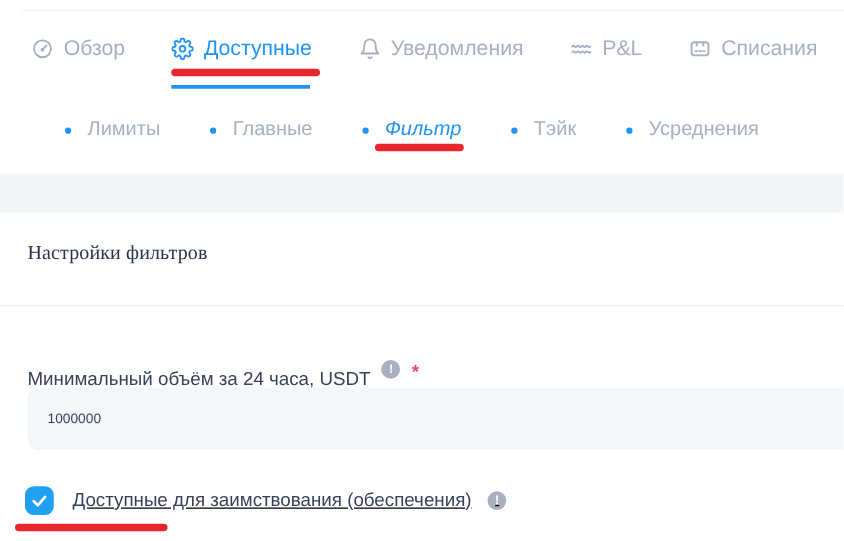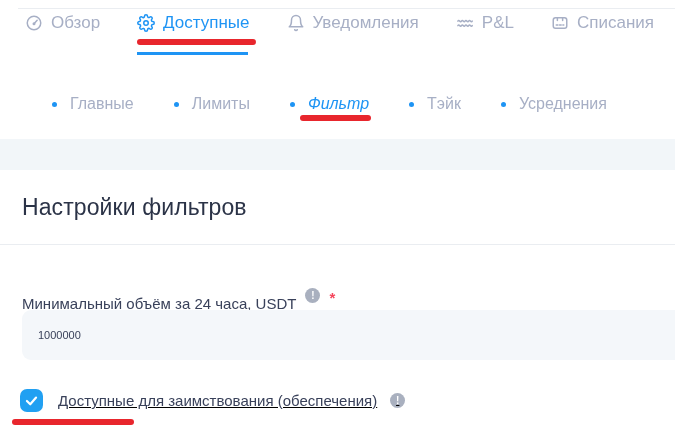--- a/index.html
+++ b/index.html
@@ -4,21 +4,21 @@
 <style>
   * { margin:0; padding:0; box-sizing:border-box; }
   html,body { width:675px; height:433px; background:#ffffff; overflow:hidden;
     font-family:"Liberation Sans", sans-serif; position:relative; }
 
   .abs { position:absolute; }
 
   .top-hairline { top:8px; left:18px; right:0; height:1px; background:var(--divider); }
 
   
-  .tabs { top:13px; left:25px; display:flex; gap:37px; align-items:center; }
+  .tabs { top:29px; left:25px; display:flex; gap:37px; align-items:center; }
   .tab { display:flex; align-items:center; gap:8px; color:var(--inactive-gray);
          font-size:17px; cursor:pointer; position:relative; white-space:nowrap; }
   .tab.active { color:var(--accent-blue); }
   .tab .ticon { width:18px; height:18px; display:block; flex:0 0 auto; }
   .tab-underline-red { position:absolute; left:0; right:-6px; top:26px; height:6px;
          border-radius:3px; background:var(--annotation-red); }
   .tab-underline-blue { position:absolute; left:0; right:2px; top:39px; height:3px;
          background:var(--accent-blue); }
 
   
@@ -26,22 +26,22 @@
   .subtab { display:flex; align-items:center; gap:13px; color:var(--inactive-gray);
          font-size:16px; cursor:pointer; }
   .subtab .dot { width:5px; height:5px; border-radius:50%; background:var(--accent-blue); flex:0 0 auto; }
   .subtab .lbl { position:relative; }
   .subtab.active { color:var(--accent-blue);font-style:italic; }
   .subtab-underline-red { position:absolute; left:-8px; right:-2px; top:20px; height:6px;
          border-radius:3px; background:var(--annotation-red); }
 
   .band { top:139px; left:0; right:0; height:31px; background:var(--band-bg); }
 
-  .section-title { left:22px; top:194px; font-size:23px; font-weight:500;
-         color:var(--text-dark); letter-spacing:.1px; }
+  .section-title { left:22px; top:194px; font-size:16px; font-weight:500;
+         color:var(--text-dark); letter-spacing:.1px;font-family:Liberation Serif, serif; }
 
   .divider2 { top:244px; left:0; right:0; height:1px; background:var(--divider); }
 
   .field-label-row { left:22px; top:278px; display:flex; align-items:center; gap:9px; }
   .field-label { font-size:15px; font-weight:500; color:var(--label-dark);margin-top:17px; }
   .info-badge { width:15px; height:15px; border-radius:50%; background:var(--info-gray);
          color:#ffffff; font-size:10px; font-weight:bold; display:flex;
          align-items:center; justify-content:center; cursor:pointer; flex:0 0 auto; }
   .required-mark { color:var(--required-red); font-size:15px; font-weight:bold;
          position:relative; top:2px; }
@@ -103,25 +103,25 @@
       <path d="M8.5 5v3.5M15.5 5v3.5"></path>
       <path d="M7 14.5h10" stroke-dasharray="2.2 2.2"></path>
     </svg>
     <span>Списания</span>
   </div>
 </nav>
 
 <nav class="abs subtabs">
   <div class="subtab">
     <span class="dot"></span>
-    <span class="lbl">Главные</span>
+    <span class="lbl">Лимиты</span>
   </div>
   <div class="subtab">
     <span class="dot"></span>
-    <span class="lbl">Лимиты</span>
+    <span class="lbl">Главные</span>
   </div>
   <div class="subtab active">
     <span class="dot"></span>
     <span class="lbl"><span>Фильтр</span>
       <span class="subtab-underline-red"></span>
     </span>
   </div>
   <div class="subtab">
     <span class="dot"></span>
     <span class="lbl">Тэйк</span>

